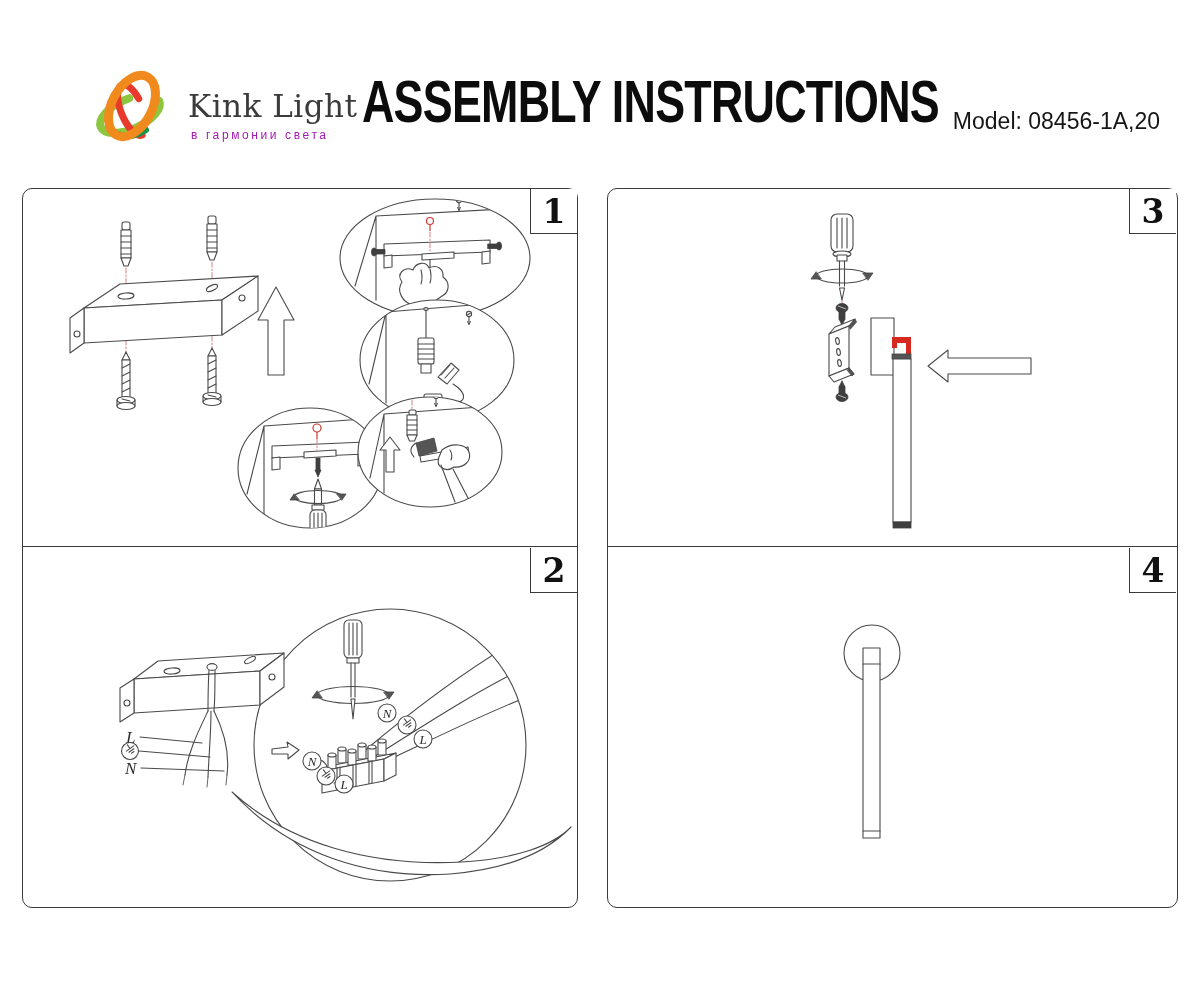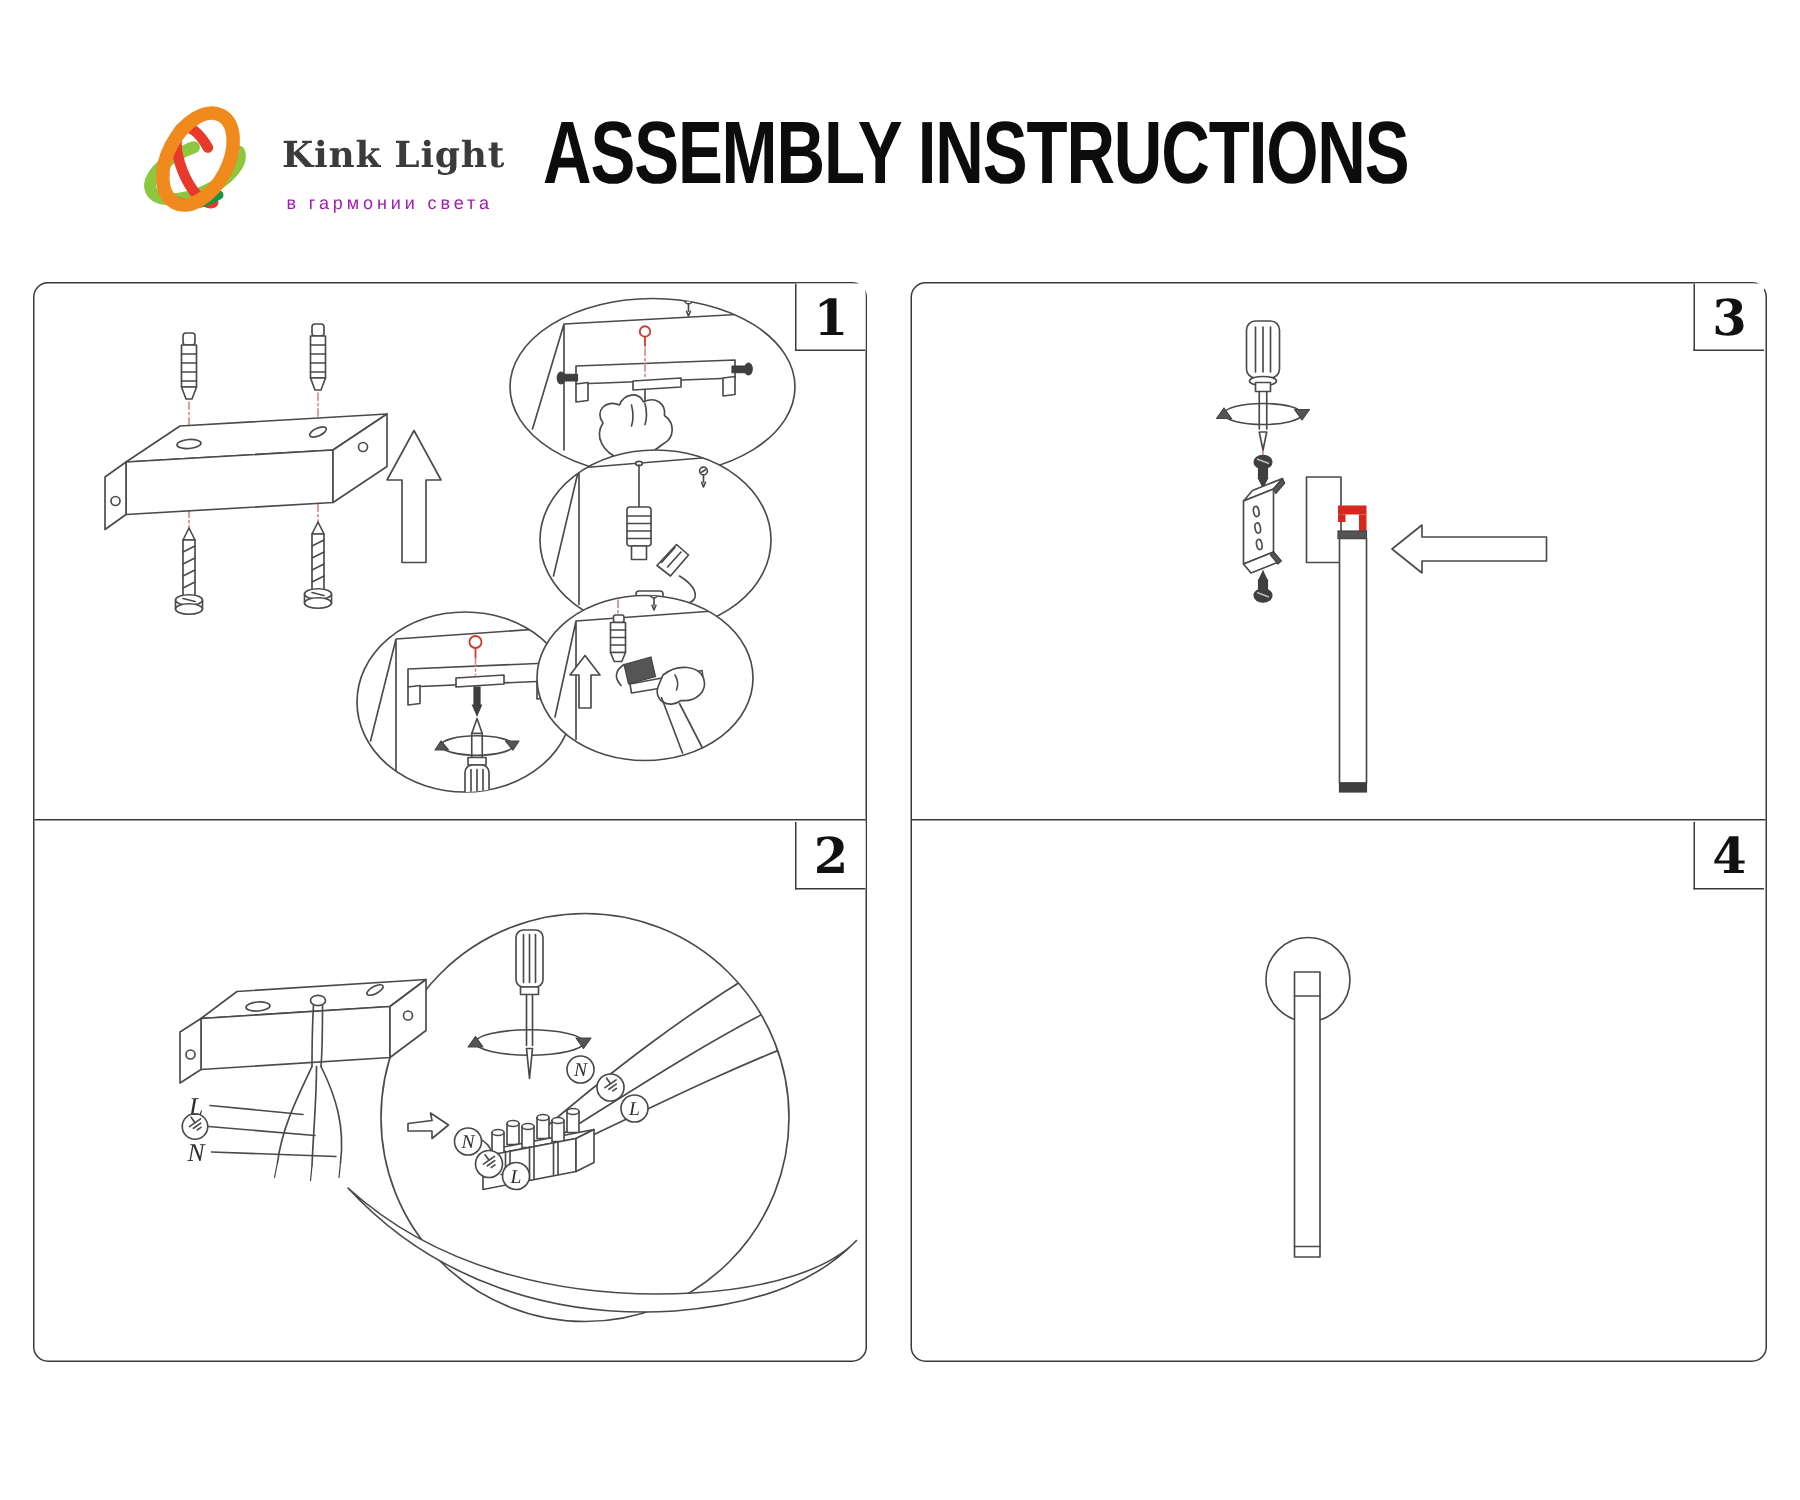--- a/index.html
+++ b/index.html
@@ -1,20 +1,20 @@
 <!DOCTYPE html>
 <html><head>
 <meta charset="utf-8">
 <style>
   html,body{margin:0;padding:0;background:#fff;}
   #page{position:relative;width:1200px;height:1000px;background:#fff;overflow:hidden;
         font-family:"Liberation Sans",sans-serif;color:#1a1a1a;}
   
   #brand-name{position:absolute;left:188px;top:88px;font-family:"DejaVu Serif",serif;
-        font-weight:bold;font-size:24px;color:#3b3b3c;letter-spacing:.5px;}
+        font-weight:normal;font-size:31px;color:#3b3b3c;letter-spacing:.5px;}
   #brand-tagline{position:absolute;left:191px;top:128px;font-size:12px;color:#a21caf;
         letter-spacing:2.6px;}
   #page-title{position:absolute;left:290px;top:68px;width:600px;text-align:center;
         font-size:59px;font-weight:bold;color:#0c0c0c;white-space:nowrap;
         transform:scaleX(.76);transform-origin:center;letter-spacing:-1px;}
   #model-label{position:absolute;right:40px;top:108px;font-size:23px;color:#161616;}
   
   .col{position:absolute;top:188px;height:718px;border:1.6px solid #3a3a3a;border-radius:10px;}
   #col-left{left:22px;width:554px;}
   #col-right{left:607px;width:569px;}
@@ -45,20 +45,21 @@
     <g fill="none" stroke-linecap="round">
       <ellipse cx="50" cy="50" rx="32" ry="15" stroke="#8dc63f" stroke-width="8" transform="rotate(-24 50 50)" stroke-dasharray="120 50"></ellipse>
       <ellipse cx="52" cy="46" rx="27" ry="11" stroke="#e8392b" stroke-width="7" transform="rotate(68 52 46)" stroke-dasharray="85 50"></ellipse>
       <path d="M30,66 Q48,78 66,66" stroke="#159447" stroke-width="6"></path>
       <ellipse cx="52" cy="42" rx="20" ry="33" stroke="#f18a1d" stroke-width="9" transform="rotate(28 52 42)" stroke-dasharray="170 22"></ellipse>
     </g>
   </svg>
   <div id="brand-name">Kink Light</div>
   <div id="brand-tagline">в гармонии света</div>
   <div id="page-title">ASSEMBLY INSTRUCTIONS</div>
+  <div id="model-label">Model: 08456-1A,20</div>
 
   <div id="col-left" class="col"></div>
   <div id="col-right" class="col"></div>
   <div id="div-left" class="divider"></div>
   <div id="div-right" class="divider"></div>
 
   <div class="numbox" style="left:530px;top:189px">
       <span>1</span>
     </div>
   <div class="numbox" style="left:530px;top:548px">

